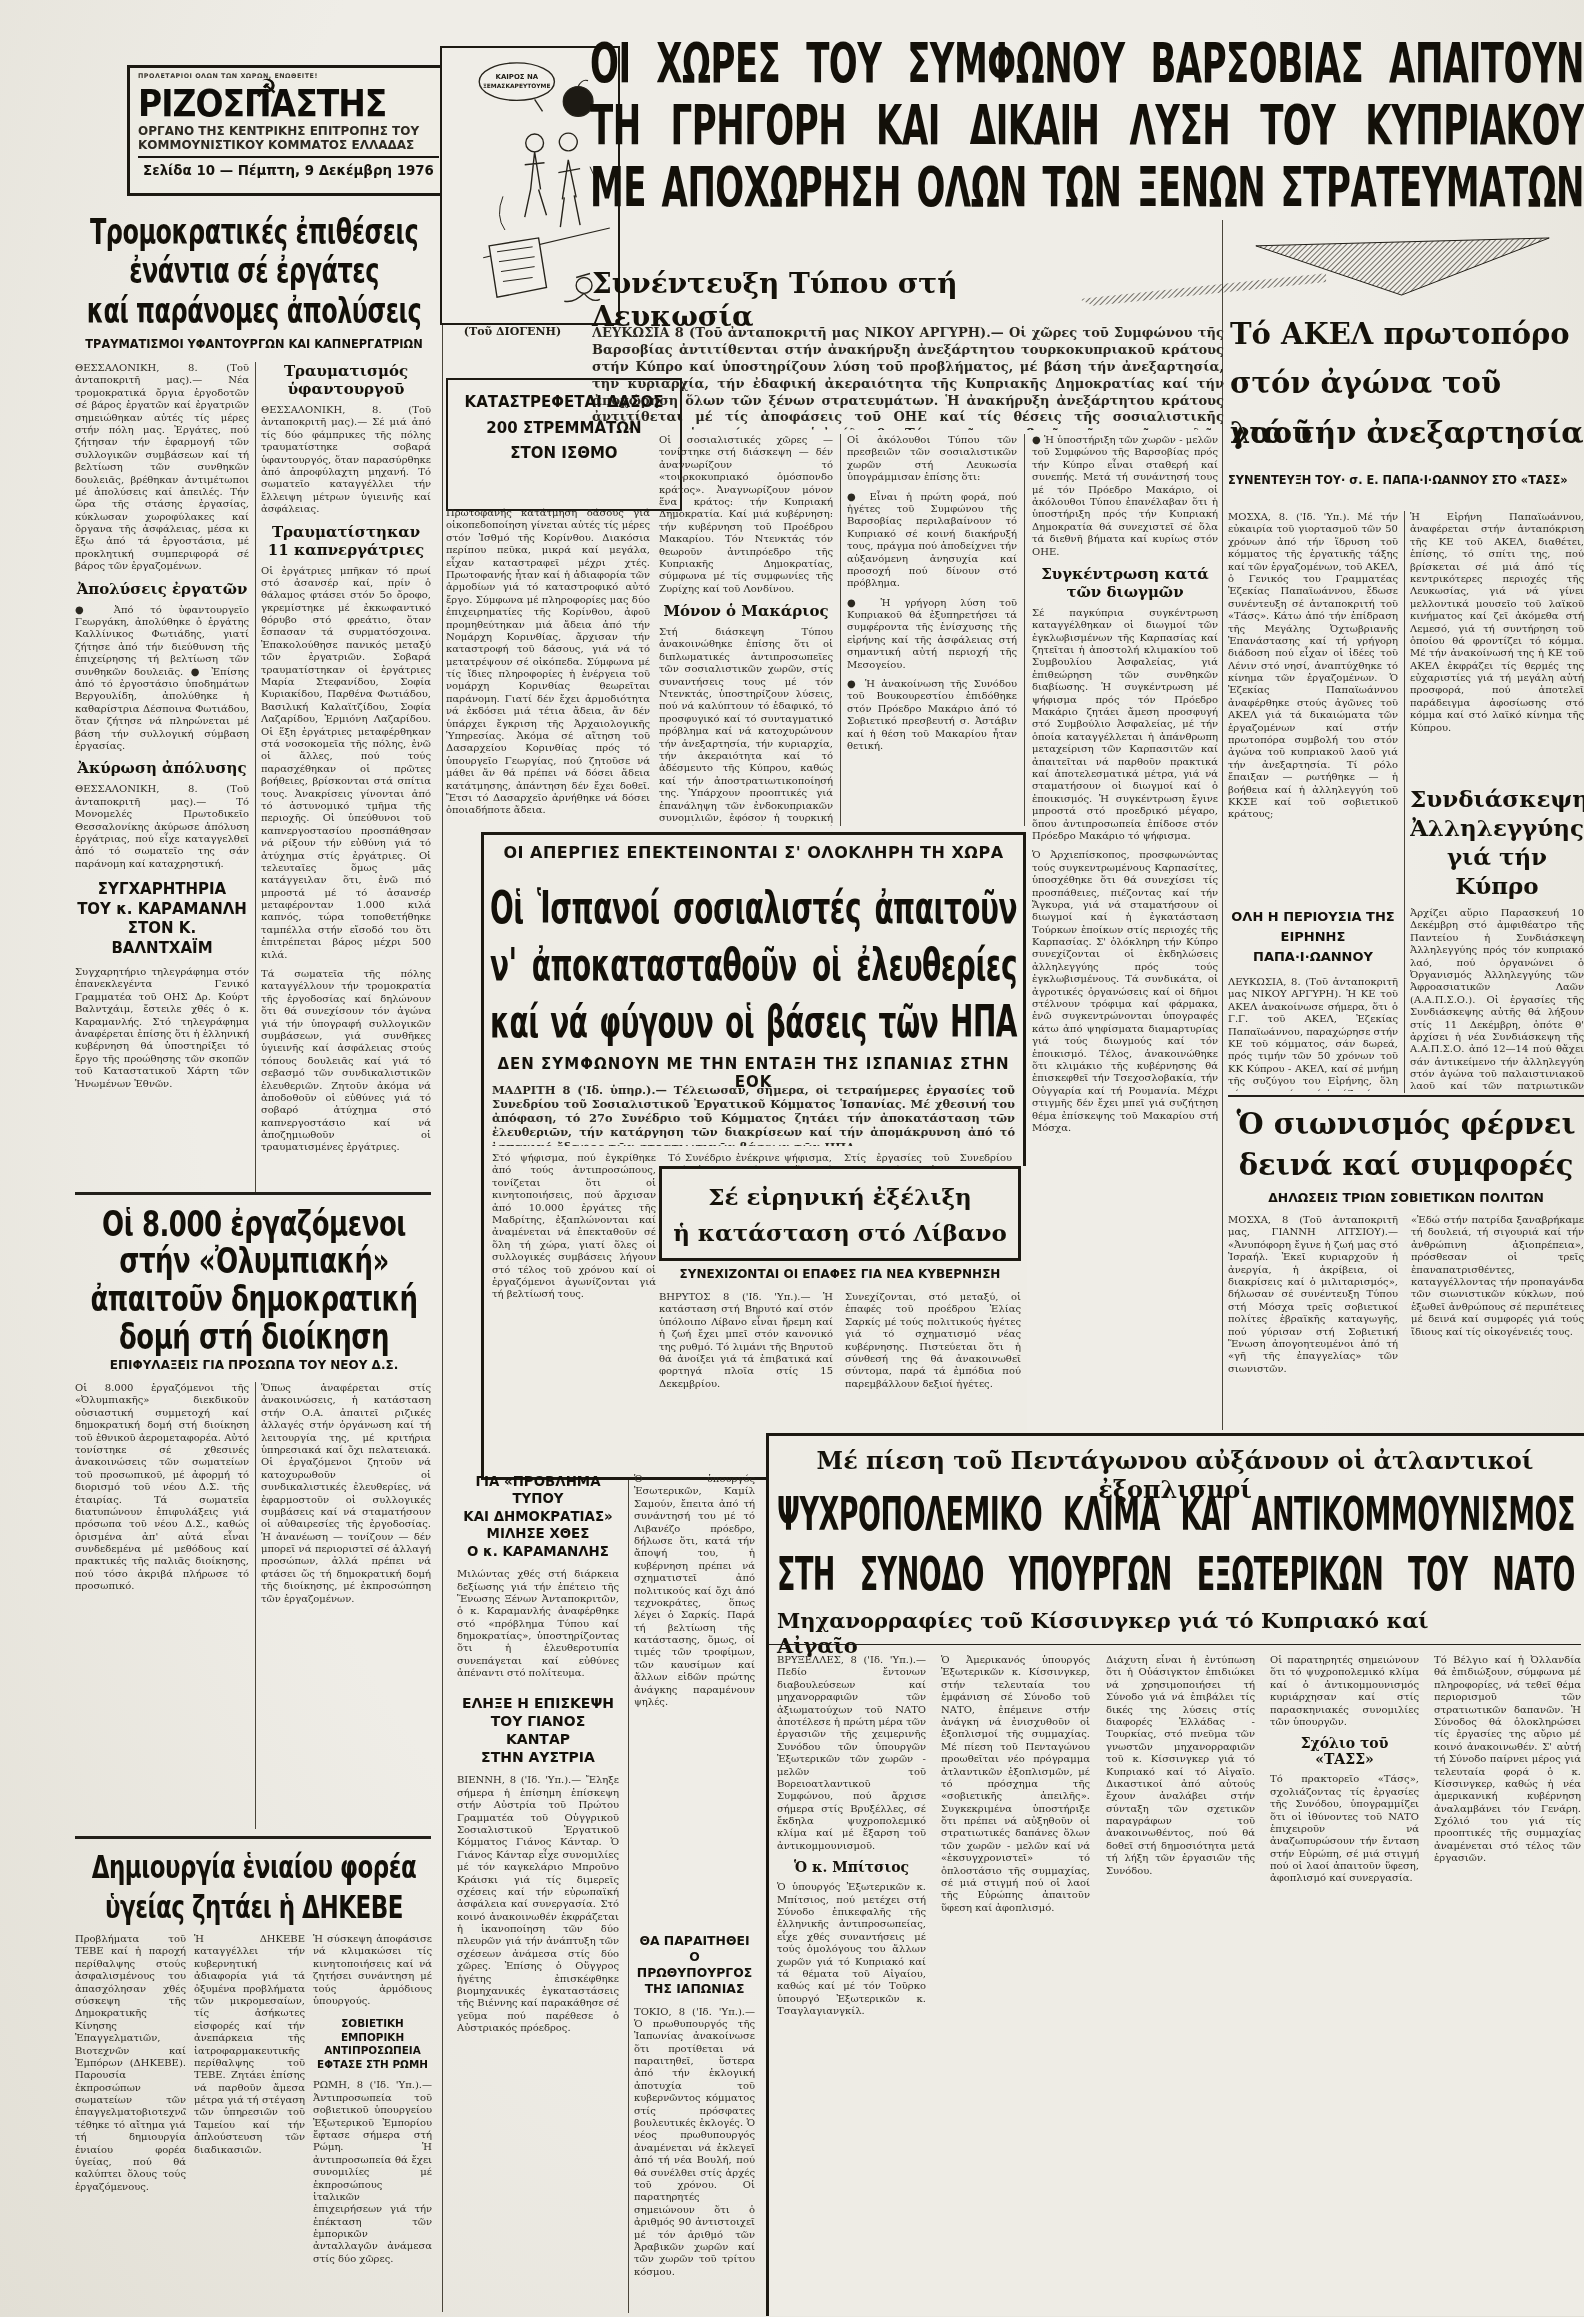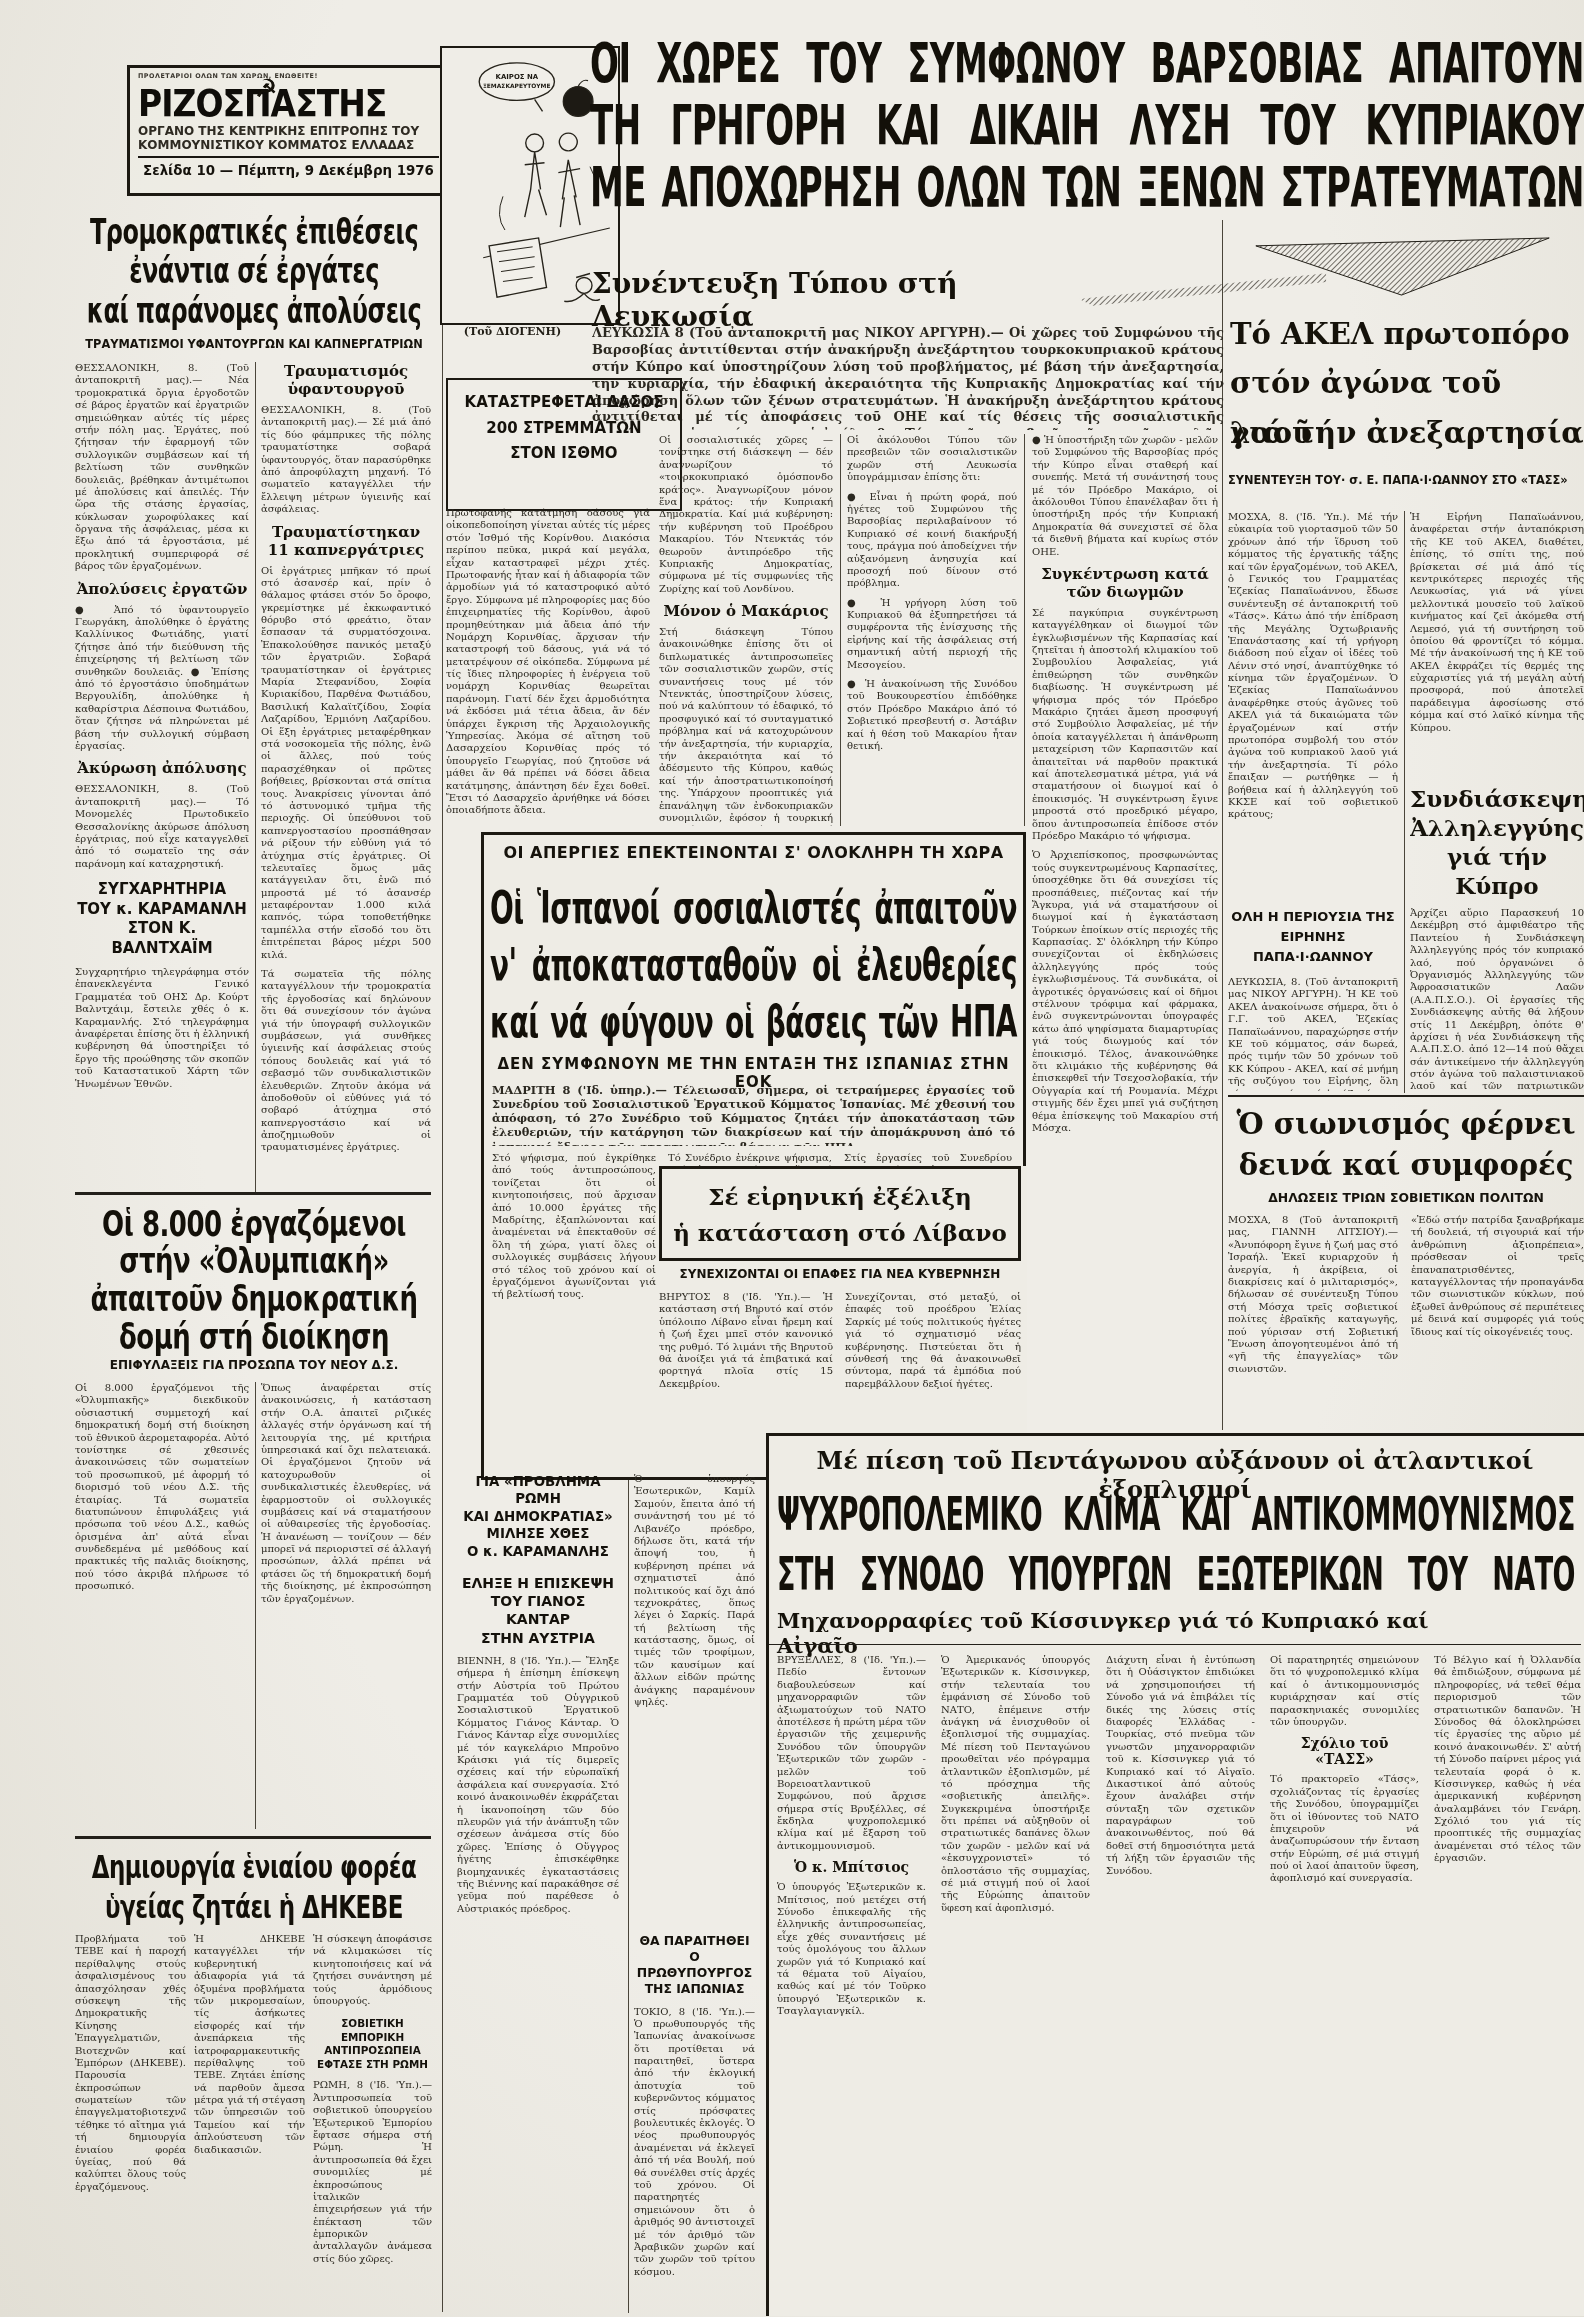--- a/index.html
+++ b/index.html
@@ -167,24 +167,25 @@
       <div class="ser" style="font-size:23px;line-height:36px;">Σέ εἰρηνική ἐξέλιξη</div>
       <div class="ser" style="font-size:23px;line-height:36px;">ἡ κατάσταση στό Λίβανο</div>
     </div>
     <div class="kick" style="position:absolute;left:0;top:101px;width:362px;font-size:12px;letter-spacing:0;">ΣΥΝΕΧΙΖΟΝΤΑΙ ΟΙ ΕΠΑΦΕΣ ΓΙΑ ΝΕΑ ΚΥΒΕΡΝΗΣΗ</div>
     <div class="body clip" style="position:absolute;left:0;top:125px;width:174px;height:141px;">ΒΗΡΥΤΟΣ 8 ('Ιδ. 'Υπ.).— Ἡ κατάσταση στή Βηρυτό καί στόν ὑπόλοιπο Λίβανο εἶναι ἤρεμη καί ἡ ζωή ἔχει μπεῖ στόν κανονικό της ρυθμό. Τό λιμάνι τῆς Βηρυτοῦ θά ἀνοίξει γιά τά ἐπιβατικά καί φορτηγά πλοῖα στίς 15 Δεκεμβρίου.</div>
     <div class="body clip" style="position:absolute;left:186px;top:125px;width:176px;height:141px;">Συνεχίζονται, στό μεταξύ, οἱ ἐπαφές τοῦ προέδρου Ἐλίας Σαρκίς μέ τούς πολιτικούς ἡγέτες γιά τό σχηματισμό νέας κυβέρνησης. Πιστεύεται ὅτι ἡ σύνθεσή της θά ἀνακοινωθεῖ σύντομα, παρά τά ἐμπόδια πού παρεμβάλλουν δεξιοί ἡγέτες.</div>
   </div>
   <div class="abs body clip" style="left:634px;top:1473px;width:121px;height:455px;">Ὁ ὑπουργός Ἐσωτερικῶν, Καμίλ Σαμούν, ἔπειτα ἀπό τή συνάντησή του μέ τό Λιβανέζο πρόεδρο, δήλωσε ὅτι, κατά τήν ἄποψή του, ἡ κυβέρνηση πρέπει νά σχηματιστεῖ ἀπό πολιτικούς καί ὄχι ἀπό τεχνοκράτες, ὅπως λέγει ὁ Σαρκίς. Παρά τή βελτίωση τῆς κατάστασης, ὅμως, οἱ τιμές τῶν τροφίμων, τῶν καυσίμων καί ἄλλων εἰδῶν πρώτης ἀνάγκης παραμένουν ψηλές.</div>
 
   <div class="abs clip" style="left:457px;top:1473px;width:162px;height:840px;">
-    <div class="smh" style="font-size:13.4px;">ΓΙΑ «ΠΡΟΒΛΗΜΑ ΡΩΜΗ</div>
+    <div class="smh" style="font-size:13.4px;">ΓΙΑ «ΠΡΟΒΛΗΜΑ ΤΥΠΟΥ</div>
     <div class="smh" style="font-size:13.4px;">ΚΑΙ ΔΗΜΟΚΡΑΤΙΑΣ»</div>
     <div class="smh" style="font-size:13.4px;">ΜΙΛΗΣΕ ΧΘΕΣ</div>
     <div class="smh" style="font-size:13.4px;margin-bottom:8px;">Ο κ. ΚΑΡΑΜΑΝΛΗΣ</div>
+    <div class="fb">Μιλώντας χθές στή διάρκεια δεξίωσης γιά τήν ἐπέτειο τῆς Ἕνωσης Ξένων Ἀνταποκριτῶν, ὁ κ. Καραμανλής ἀναφέρθηκε στό «πρόβλημα Τύπου καί δημοκρατίας», ὑποστηρίζοντας ὅτι ἡ ἐλευθεροτυπία συνεπάγεται καί εὐθύνες ἀπέναντι στό πολίτευμα.</div>
     <div class="smh" style="font-size:14px;margin-top:14px;">ΕΛΗΞΕ Η ΕΠΙΣΚΕΨΗ</div>
     <div class="smh" style="font-size:14px;">ΤΟΥ ΓΙΑΝΟΣ ΚΑΝΤΑΡ</div>
     <div class="smh" style="font-size:14px;margin-bottom:8px;">ΣΤΗΝ ΑΥΣΤΡΙΑ</div>
     <div class="fb">ΒΙΕΝΝΗ, 8 ('Ιδ. 'Υπ.).— Ἔληξε σήμερα ἡ ἐπίσημη ἐπίσκεψη στήν Αὐστρία τοῦ Πρώτου Γραμματέα τοῦ Οὑγγρικοῦ Σοσιαλιστικοῦ Ἐργατικοῦ Κόμματος Γιάνος Κάνταρ. Ὁ Γιάνος Κάνταρ εἶχε συνομιλίες μέ τόν καγκελάριο Μπροῦνο Κράισκι γιά τίς διμερεῖς σχέσεις καί τήν εὐρωπαϊκή ἀσφάλεια καί συνεργασία. Στό κοινό ἀνακοινωθέν ἐκφράζεται ἡ ἱκανοποίηση τῶν δύο πλευρῶν γιά τήν ἀνάπτυξη τῶν σχέσεων ἀνάμεσα στίς δύο χῶρες. Ἐπίσης ὁ Οὕγγρος ἡγέτης ἐπισκέφθηκε βιομηχανικές ἐγκαταστάσεις τῆς Βιέννης καί παρακάθησε σέ γεῦμα πού παρέθεσε ὁ Αὐστριακός πρόεδρος.</div>
   </div>
 
   <div class="abs clip" style="left:634px;top:1933px;width:121px;height:380px;">
     <div class="smh" style="font-size:12.4px;">ΘΑ ΠΑΡΑΙΤΗΘΕΙ</div>
     <div class="smh" style="font-size:12.4px;">Ο ΠΡΩΘΥΠΟΥΡΓΟΣ</div>
     <div class="smh" style="font-size:12.4px;margin-bottom:8px;">ΤΗΣ ΙΑΠΩΝΙΑΣ</div>

